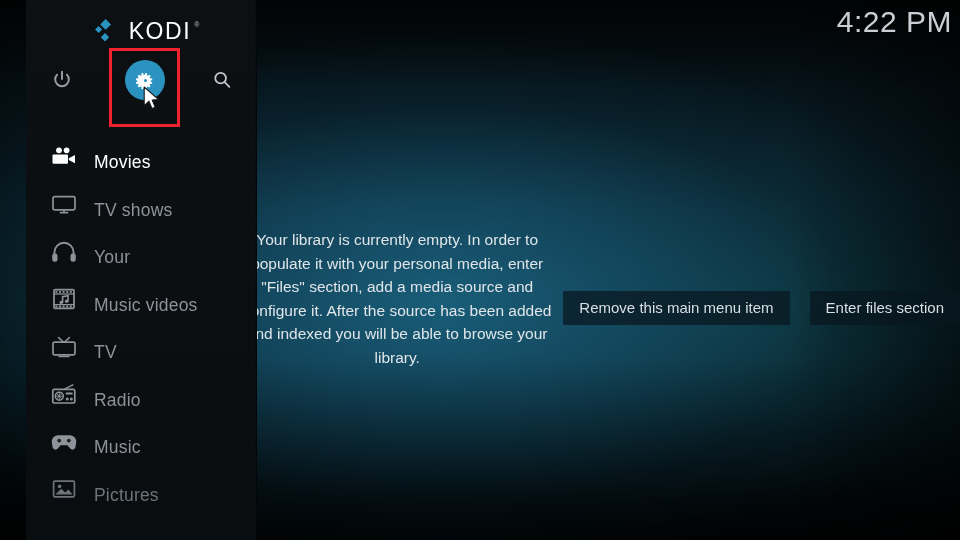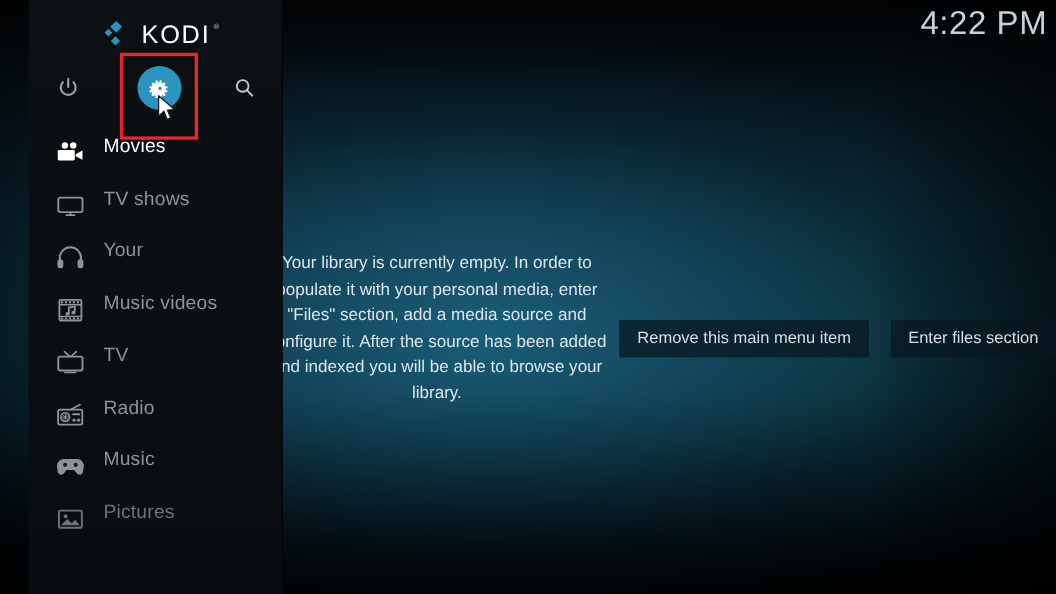--- a/index.html
+++ b/index.html
@@ -73,21 +73,21 @@
     position:absolute; left:83px; top:48px; width:71px; height:79px;
     border:3px solid #ef2230; background:transparent; z-index:9;
   }
 
   
   .cursor { position:absolute; left:117px; top:86px; width:20px; height:26px; z-index:11; }
 
   
   .menu { position:absolute; left:0; top:124px; width:231px; }
   .menu-item {
-    height:47.5px; display:flex; align-items:flex-start; padding-left:18px;
+    height:47.5px; display:flex; align-items:flex-end; padding-left:18px;
   }
   .mi-icon {
     width:40px; height:30px; flex:0 0 auto;
     display:flex; align-items:center; justify-content:center;
   }
   .mi-label {
     margin-left:10px; font-size:17.5px; letter-spacing:0.2px;
     white-space:nowrap; line-height:1;
   }
   .menu-item.sel .mi-label { color:#ffffff; }

